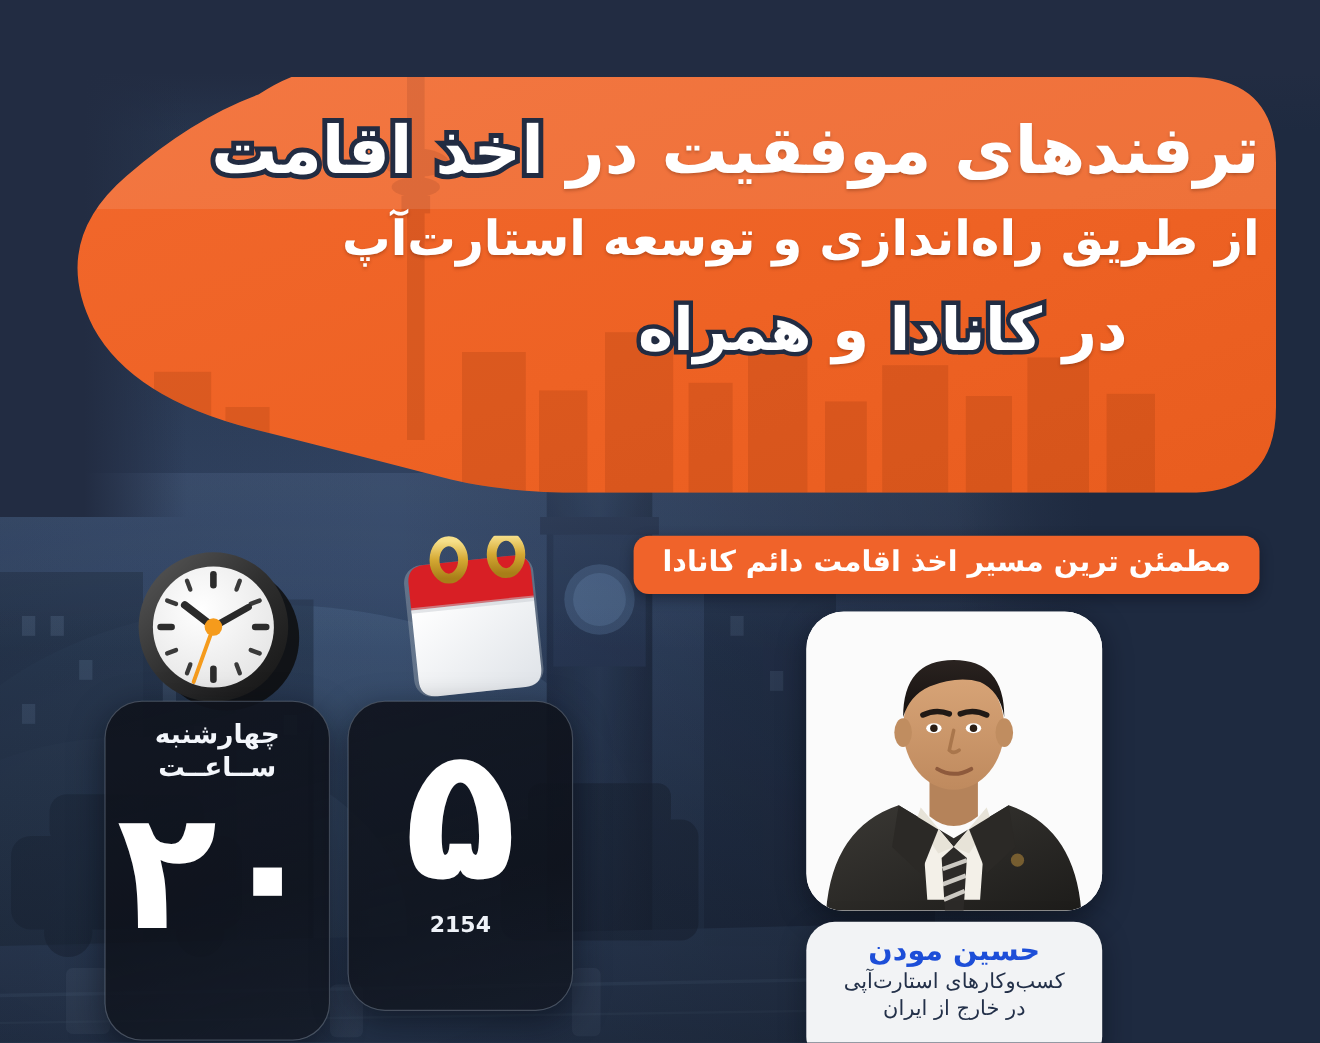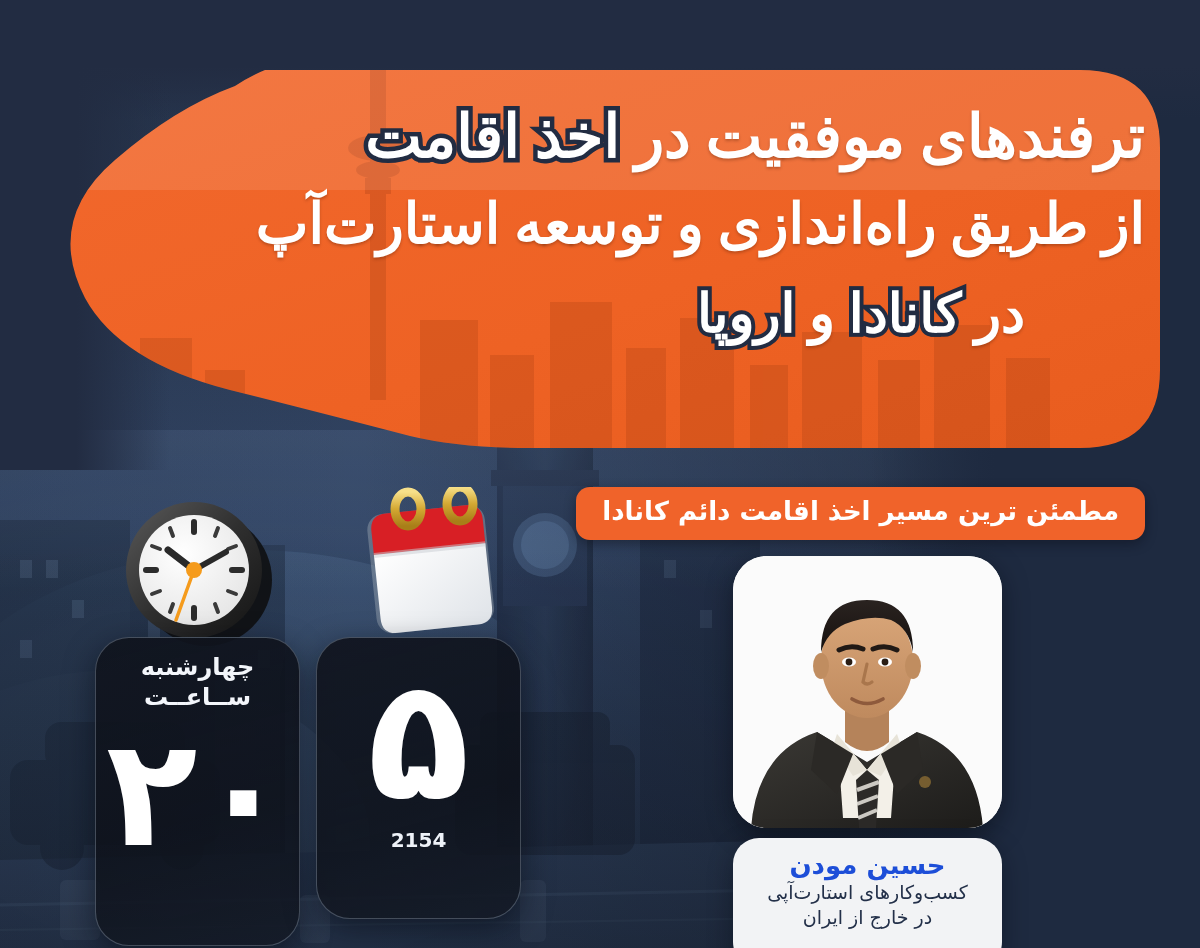--- a/index.html
+++ b/index.html
@@ -49,32 +49,31 @@
   .blob-svg{ position:absolute; inset:0; width:100%; height:100%; }
 
   
   .headline{
     position:absolute;
     top:104px; right:30px;
     width:1100px;
     text-align:right;
     padding-right:25px;
     z-index:6;
-    font-family:Liberation Serif, serif;
   }
   .hl-line{
     color:#fff;
     font-weight:bold;
     line-height:1.12;
     white-space:nowrap;
     letter-spacing:-.5px;
     text-shadow:0 2px 3px rgba(60,20,5,.28);
   }
   .hl1{ font-size:60px; }
-  .hl2{ font-size:56px; margin-top:22px;text-align:right; }
+  .hl2{ font-size:44px; margin-top:22px;text-align:right; }
   .hl3{ font-size:54px; margin-top:28px; padding-right:120px; }
 
   .pill{
     display:inline-block;
     color:#fff;
     -webkit-text-stroke:9px #222c42;
     paint-order:stroke fill;
     text-shadow:none;
   }
   .pill-sm{ -webkit-text-stroke:8px #222c42; }
@@ -346,21 +345,21 @@
   <div class="headline">
     <div class="hl-line hl1">
       <span>ترفندهای موفقیت در</span>
       <span class="pill">اخذ اقامت</span>
     </div>
     <div class="hl-line hl2">از طریق راه‌اندازی و توسعه استارت‌آپ</div>
     <div class="hl-line hl3">
       <span>در</span>
       <span class="pill pill-sm">کانادا</span>
       <span>و</span>
-      <span class="pill pill-sm">اروپا</span>
+      <span class="pill pill-sm">همراه</span>
     </div>
   </div>
 
 
   <div class="subbadge">مطمئن ترین مسیر اخذ اقامت دائم کانادا</div>
 
   <div class="clock">
     <svg viewBox="0 0 160 160" width="160" height="160">
       <defs>
         <linearGradient id="bezG" x1="0" y1="0" x2="1" y2="1">

